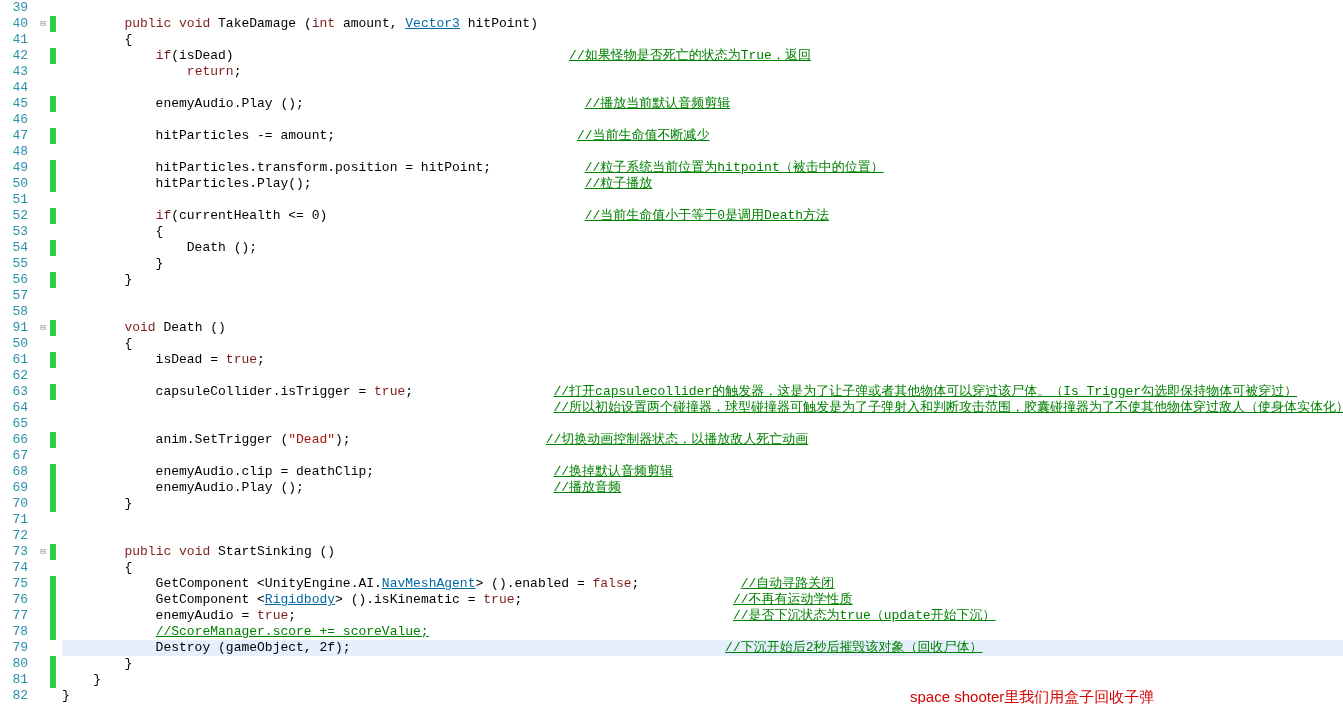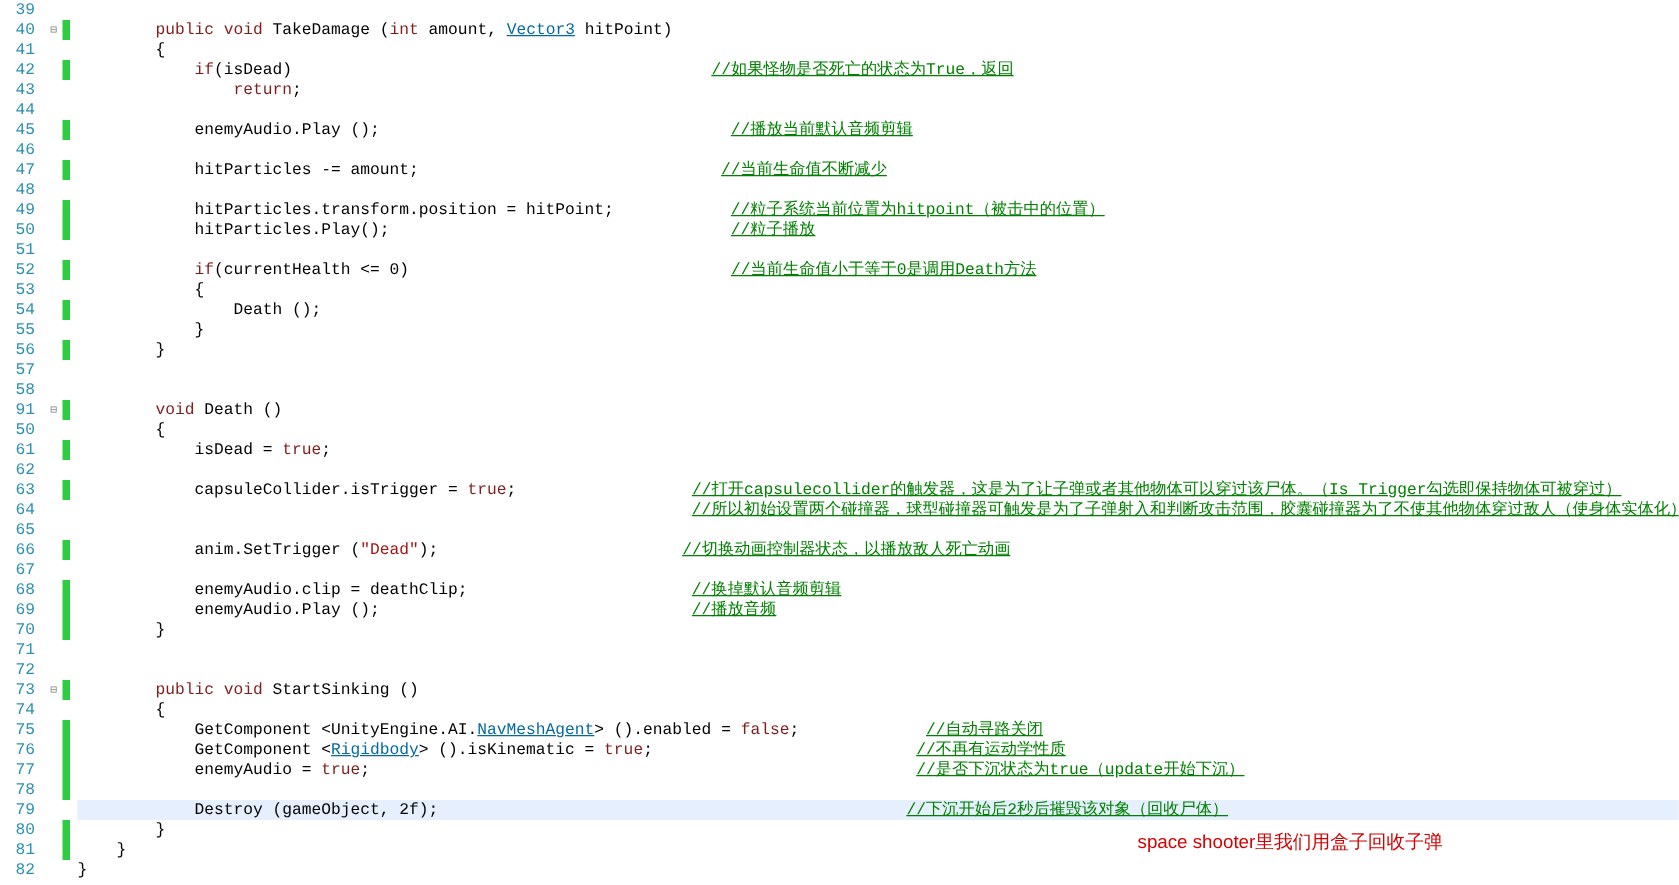--- a/index.html
+++ b/index.html
@@ -66,21 +66,21 @@
   }
   
   .kw   { color: #7f1d1d; }   
   .tp   { color: #0369a1; text-decoration: underline; }   
   .str  { color: #a31515; }
   .cm   { color: #008000; text-decoration: underline; }
   .annot-red { color: #d40000; font-family: 'Microsoft YaHei', sans-serif; font-size: 15px; }
   .annot-wrap {
     position: absolute;
     left: 910px;
-    top: 664px;
+    top: 688px;
   }
   .root { position: relative; }
 </style>
 </head>
 <body>
 
 <div class="root">
 <div class="editor">
   <div class="gutter" id="gutter">
         <div>39</div>
@@ -253,21 +253,21 @@
         <div><span>            enemyAudio.clip = deathClip;                       </span><span class="cm">//换掉默认音频剪辑</span></div>
         <div><span>            enemyAudio.Play ();                                </span><span class="cm">//播放音频</span></div>
         <div><span>        }</span></div>
         <div> </div>
         <div> </div>
         <div><span>        </span><span class="kw">public</span><span> </span><span class="kw">void</span><span> StartSinking ()</span></div>
         <div><span>        {</span></div>
         <div><span>            GetComponent &lt;UnityEngine.AI.</span><span class="tp">NavMeshAgent</span><span>&gt; ().enabled = </span><span class="kw">false</span><span>;             </span><span class="cm">//自动寻路关闭</span></div>
         <div><span>            GetComponent &lt;</span><span class="tp">Rigidbody</span><span>&gt; ().isKinematic = </span><span class="kw">true</span><span>;                           </span><span class="cm">//不再有运动学性质</span></div>
         <div><span>            enemyAudio = </span><span class="kw">true</span><span>;                                                        </span><span class="cm">//是否下沉状态为true（update开始下沉）</span></div>
-        <div><span>            </span></div>
+        <div><span>            </span><span class="cm">//ScoreManager.score += scoreValue;</span></div>
         <div class="hl"><span>            Destroy (gameObject, 2f);                                                </span><span class="cm">//下沉开始后2秒后摧毁该对象（回收尸体）</span></div>
         <div><span>        }</span></div>
         <div><span>    }</span></div>
         <div>}</div>
       </div>
 </div>
 <div class="annot-wrap">
   <span class="annot-red">space shooter里我们用盒子回收子弹</span>
 </div>
 </div>

